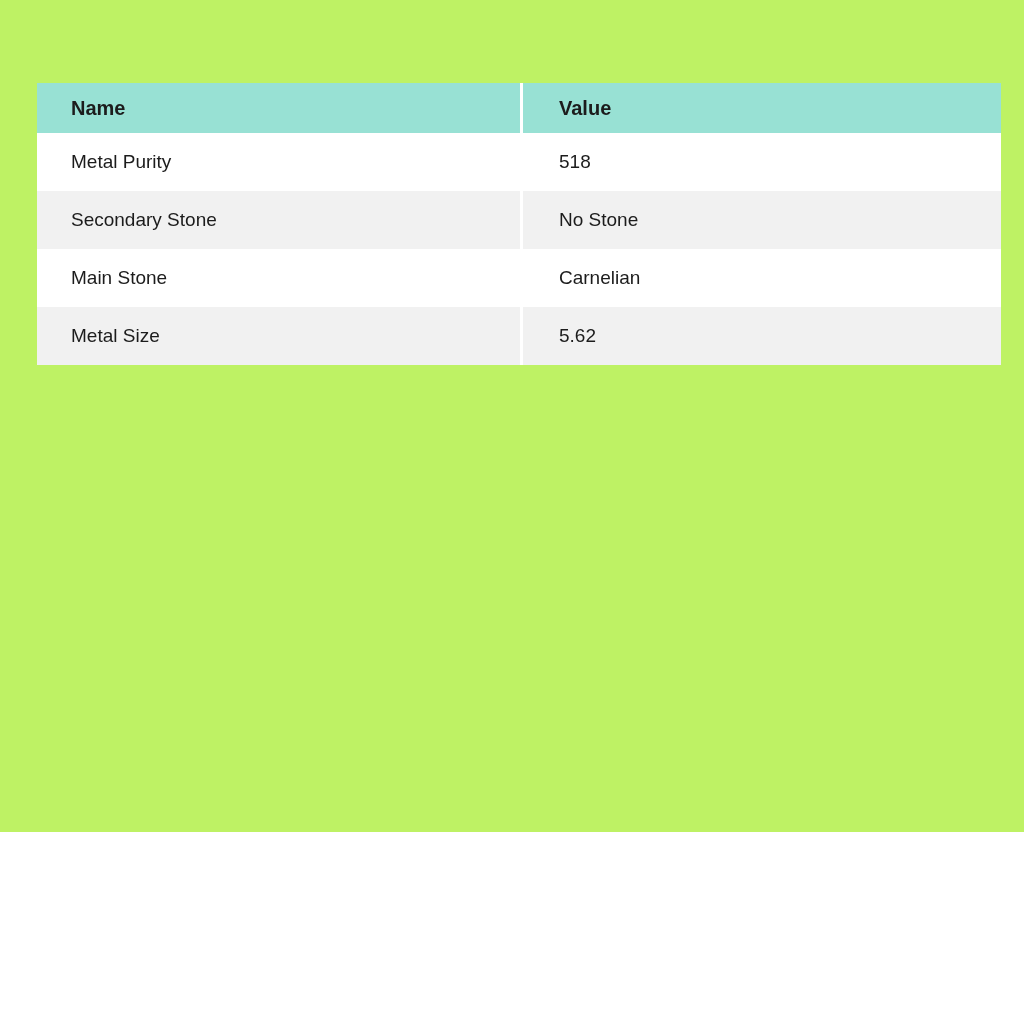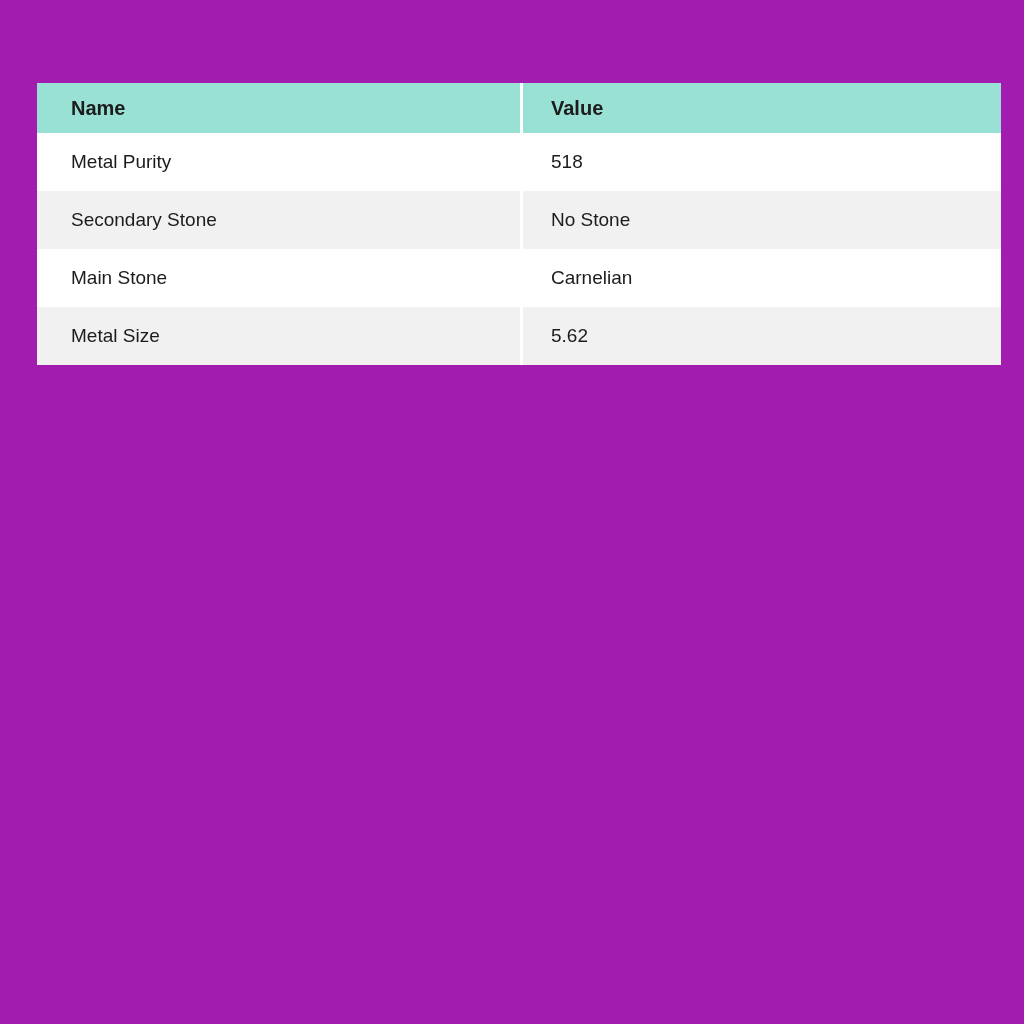--- a/index.html
+++ b/index.html
@@ -8,22 +8,22 @@
     width: 1024px;
     height: 1024px;
     background: #ffffff;
     font-family: "Liberation Sans", sans-serif;
     color: var(--text-color, #1c1c1c);
   }
 
   .page {
     position: relative;
     width: 1024px;
-    height: 1024px;
-    background: #a21caf;
+    height: 832px;
+    background: #bef264;
   }
 
   table.spec-table {
     position: absolute;
     left: 37px;
     top: 83px;
     width: 964px;
     border-collapse: separate;
     border-spacing: 0;
     table-layout: fixed;
@@ -59,21 +59,21 @@
     font-size: 19px;
     font-weight: 400;
     background: var(--row-bg, #ffffff);
   }
 
   tbody tr:nth-child(even) td {
     background: var(--row-alt-bg, #f1f1f1);
   }
 
   th.cell-name, td.cell-name { padding-left: 34px; }
-  th.cell-value, td.cell-value { padding-left: 28px; }
+  th.cell-value, td.cell-value { padding-left: 36px; }
 </style>
 </head>
 <body>
 
 <div class="page">
   <table class="spec-table">
     <colgroup>
       <col class="col-name">
       <col class="col-value">
     </colgroup>

